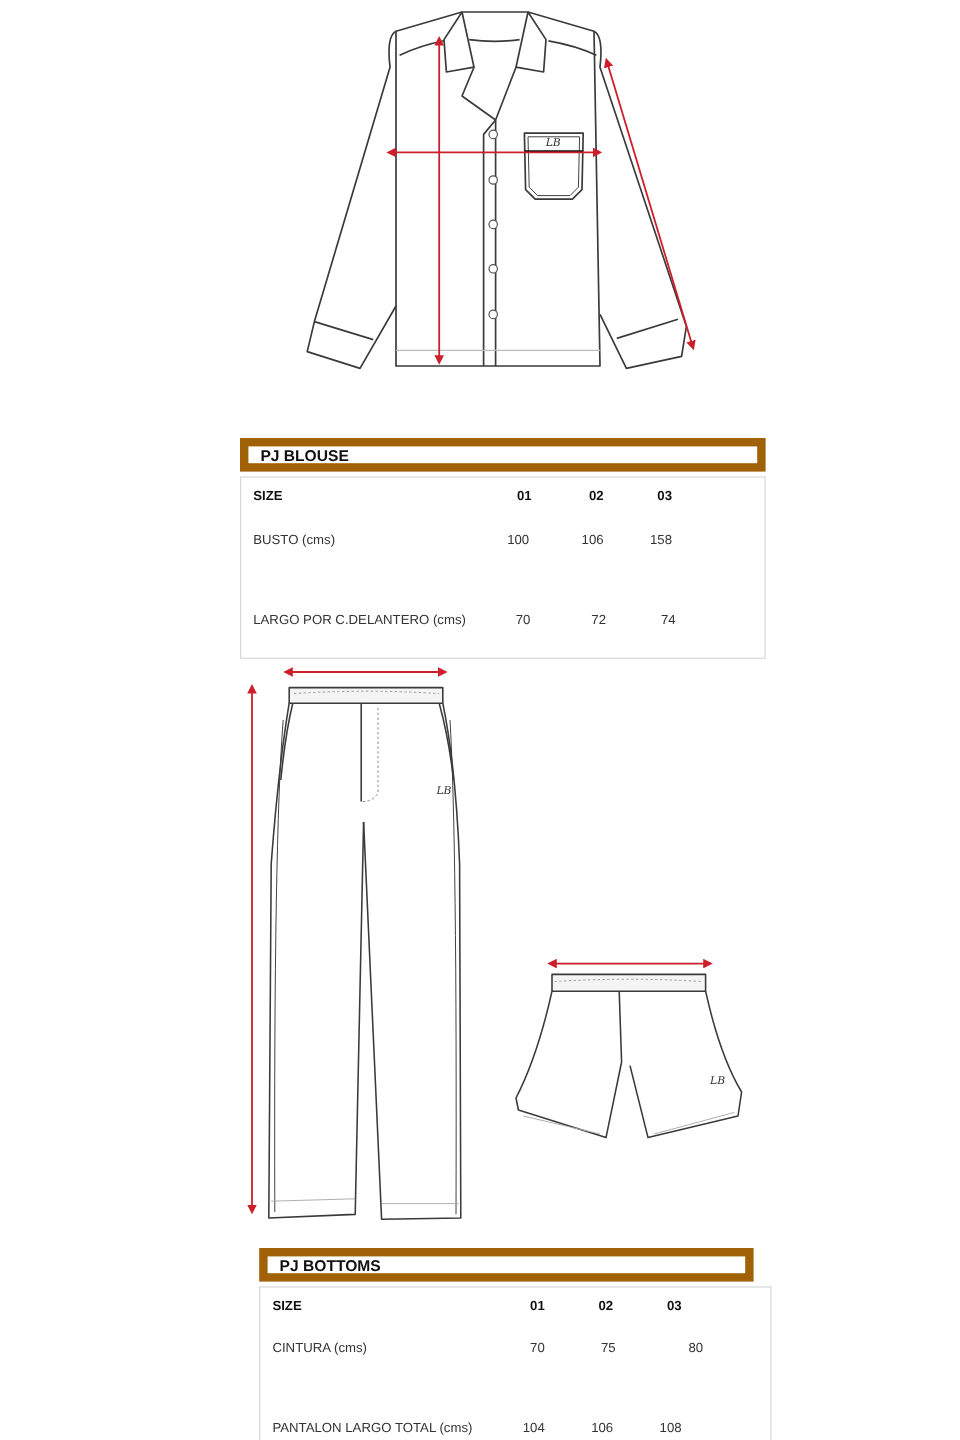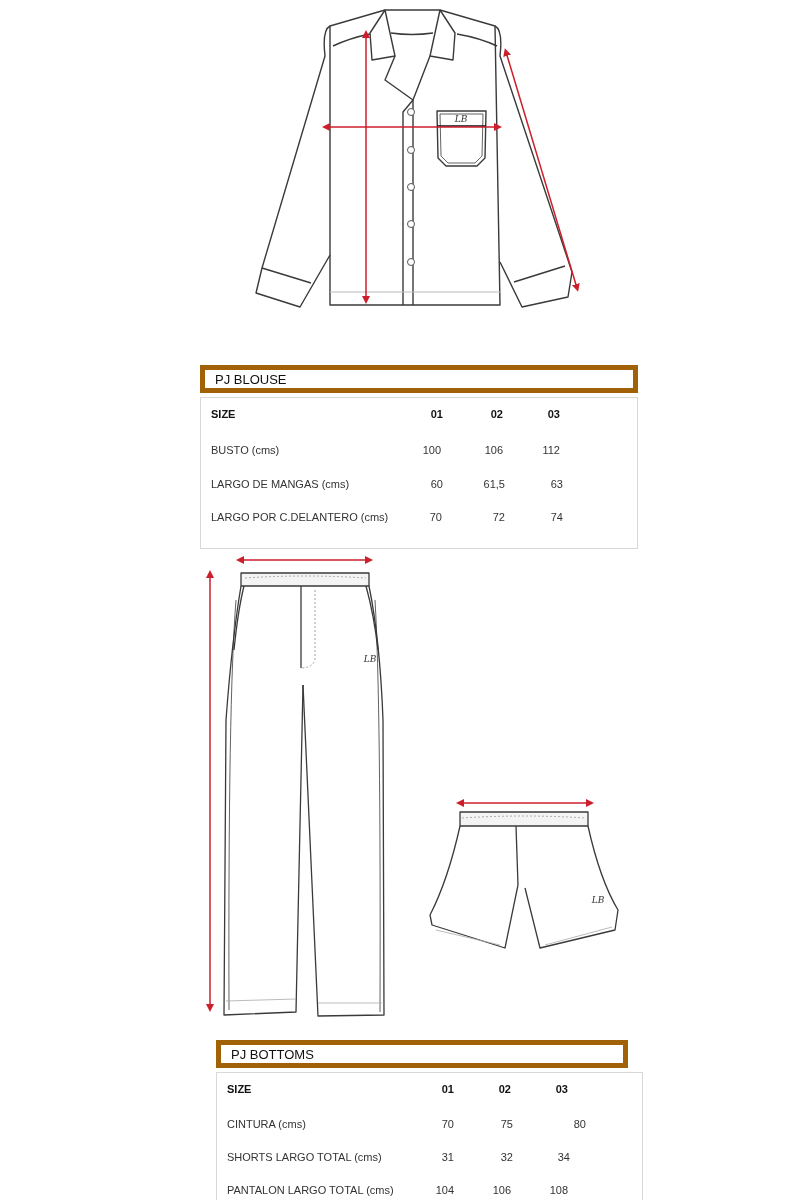--- a/index.html
+++ b/index.html
@@ -1,20 +1,20 @@
 <!DOCTYPE html>
 <html><head>
 <meta charset="utf-8">
 <style>
   html, body { margin: 0; padding: 0; background: #ffffff; }
   body { width: 800px; height: 1200px; position: relative; overflow: hidden;
          font-family: "Liberation Sans", sans-serif; color: #222; }
   svg { position: absolute; overflow: visible; }
-  .title-box { position: absolute; border: 5px solid #a16207; box-sizing: border-box;
-               font-weight: normal; font-size: 13px; color: #111; padding-left: 10px;
+  .title-box { position: absolute; border: 7px solid #a16207; box-sizing: border-box;
+               font-weight: bold; font-size: 13px; color: #111; padding-left: 10px;
                display: flex; align-items: center; }
   .table-box { position: absolute; border: 1px solid #d8d8d8; border-bottom: none; box-sizing: border-box; }
   .table-box.closed { border-bottom: 1px solid #d8d8d8; }
   .row { position: absolute; left: 0; right: 0; height: 16px; font-size: 11px; color: #333; }
   .row.header { font-weight: bold; color: #111; }
   .row .lbl { position: absolute; left: 10px; white-space: nowrap; text-align: right; }
   .row .c { position: absolute; width: 40px; text-align: right; }
 </style>
 </head>
 <body>
@@ -77,27 +77,21 @@
   <div class="row header" style="top:10px;">
     <span class="lbl">SIZE</span>
     <span class="c" style="left:202px">01</span>
     <span class="c" style="left:262px">02</span>
     <span class="c" style="left:319px">03</span>
   </div>
   <div class="row" style="top:46px;">
     <span class="lbl">BUSTO (cms)</span>
     <span class="c" style="left:200px">100</span>
     <span class="c" style="left:262px">106</span>
-    <span class="c" style="left:319px">112</span>
-  </div>
-  <div class="row" style="top:80px;">
-    <span class="lbl">LARGO DE MANGAS  (cms)</span>
-    <span class="c" style="left:202px">60</span>
-    <span class="c" style="left:264px">61,5</span>
-    <span class="c" style="left:322px">63</span>
+    <span class="c" style="left:319px">158</span>
   </div>
   <div class="row" style="top:113px;">
     <span class="lbl">LARGO POR C.DELANTERO  (cms)</span>
     <span class="c" style="left:201px">70</span>
     <span class="c" style="left:264px">72</span>
     <span class="c" style="left:322px">74</span>
   </div>
 </div>
 
 <svg width="800" height="470" style="left:0;top:550px" viewBox="0 550 800 470">
@@ -163,25 +157,19 @@
     <span class="c" style="left:197px">01</span>
     <span class="c" style="left:254px">02</span>
     <span class="c" style="left:311px">03</span>
   </div>
   <div class="row" style="top:45px;">
     <span class="lbl">CINTURA (cms)</span>
     <span class="c" style="left:197px">70</span>
     <span class="c" style="left:256px">75</span>
     <span class="c" style="left:329px">80</span>
   </div>
-  <div class="row" style="top:78px;">
-    <span class="lbl">SHORTS LARGO TOTAL  (cms)</span>
-    <span class="c" style="left:197px">31</span>
-    <span class="c" style="left:256px">32</span>
-    <span class="c" style="left:313px">34</span>
-  </div>
   <div class="row" style="top:111px;">
     <span class="lbl">PANTALON LARGO TOTAL  (cms)</span>
     <span class="c" style="left:197px">104</span>
     <span class="c" style="left:254px">106</span>
     <span class="c" style="left:311px">108</span>
   </div>
 </div>
 
 </body></html>

